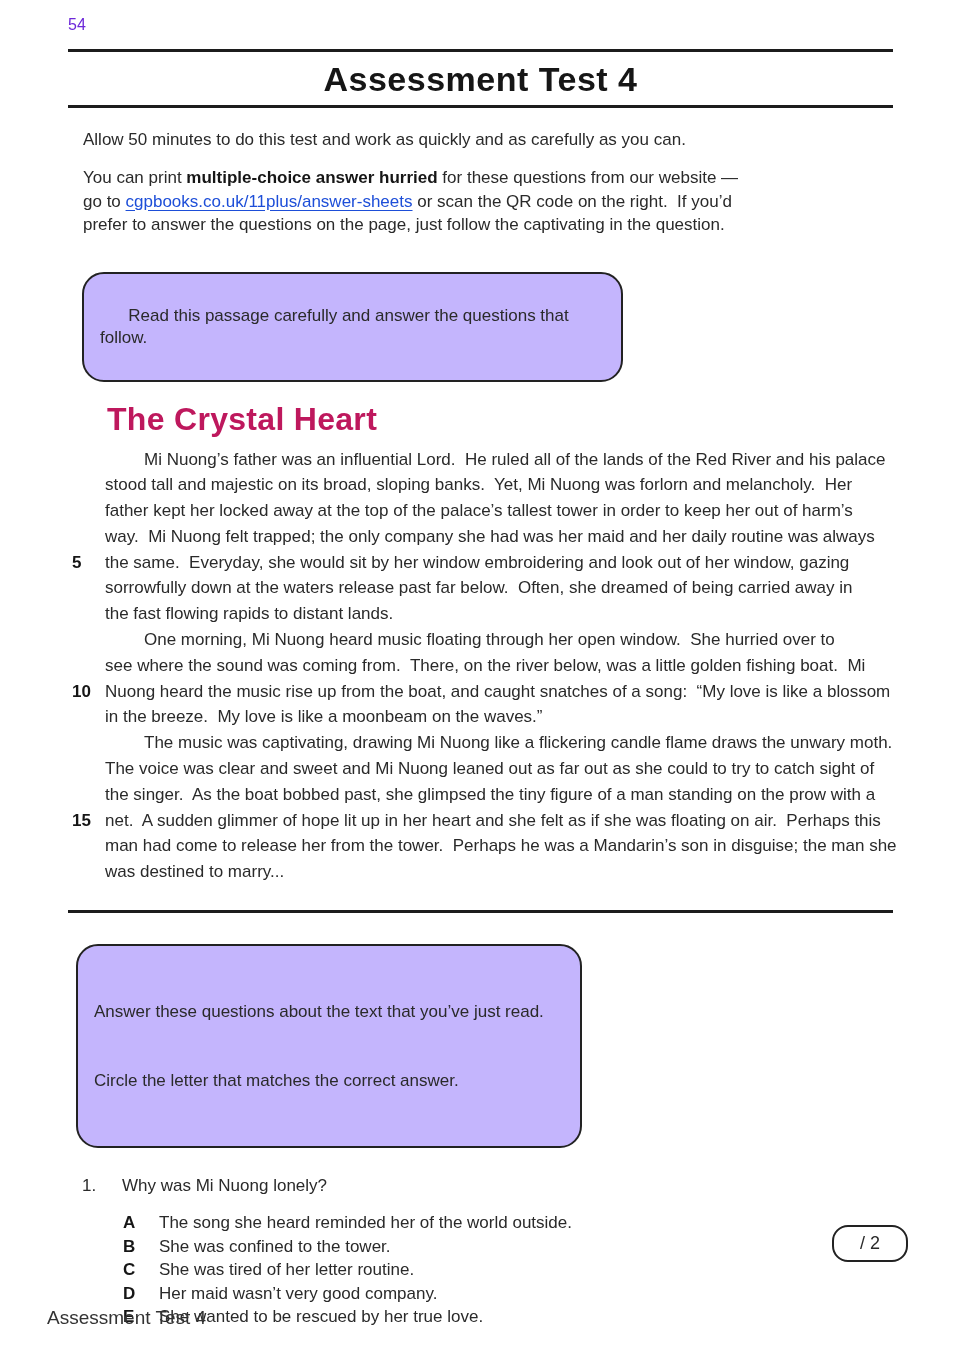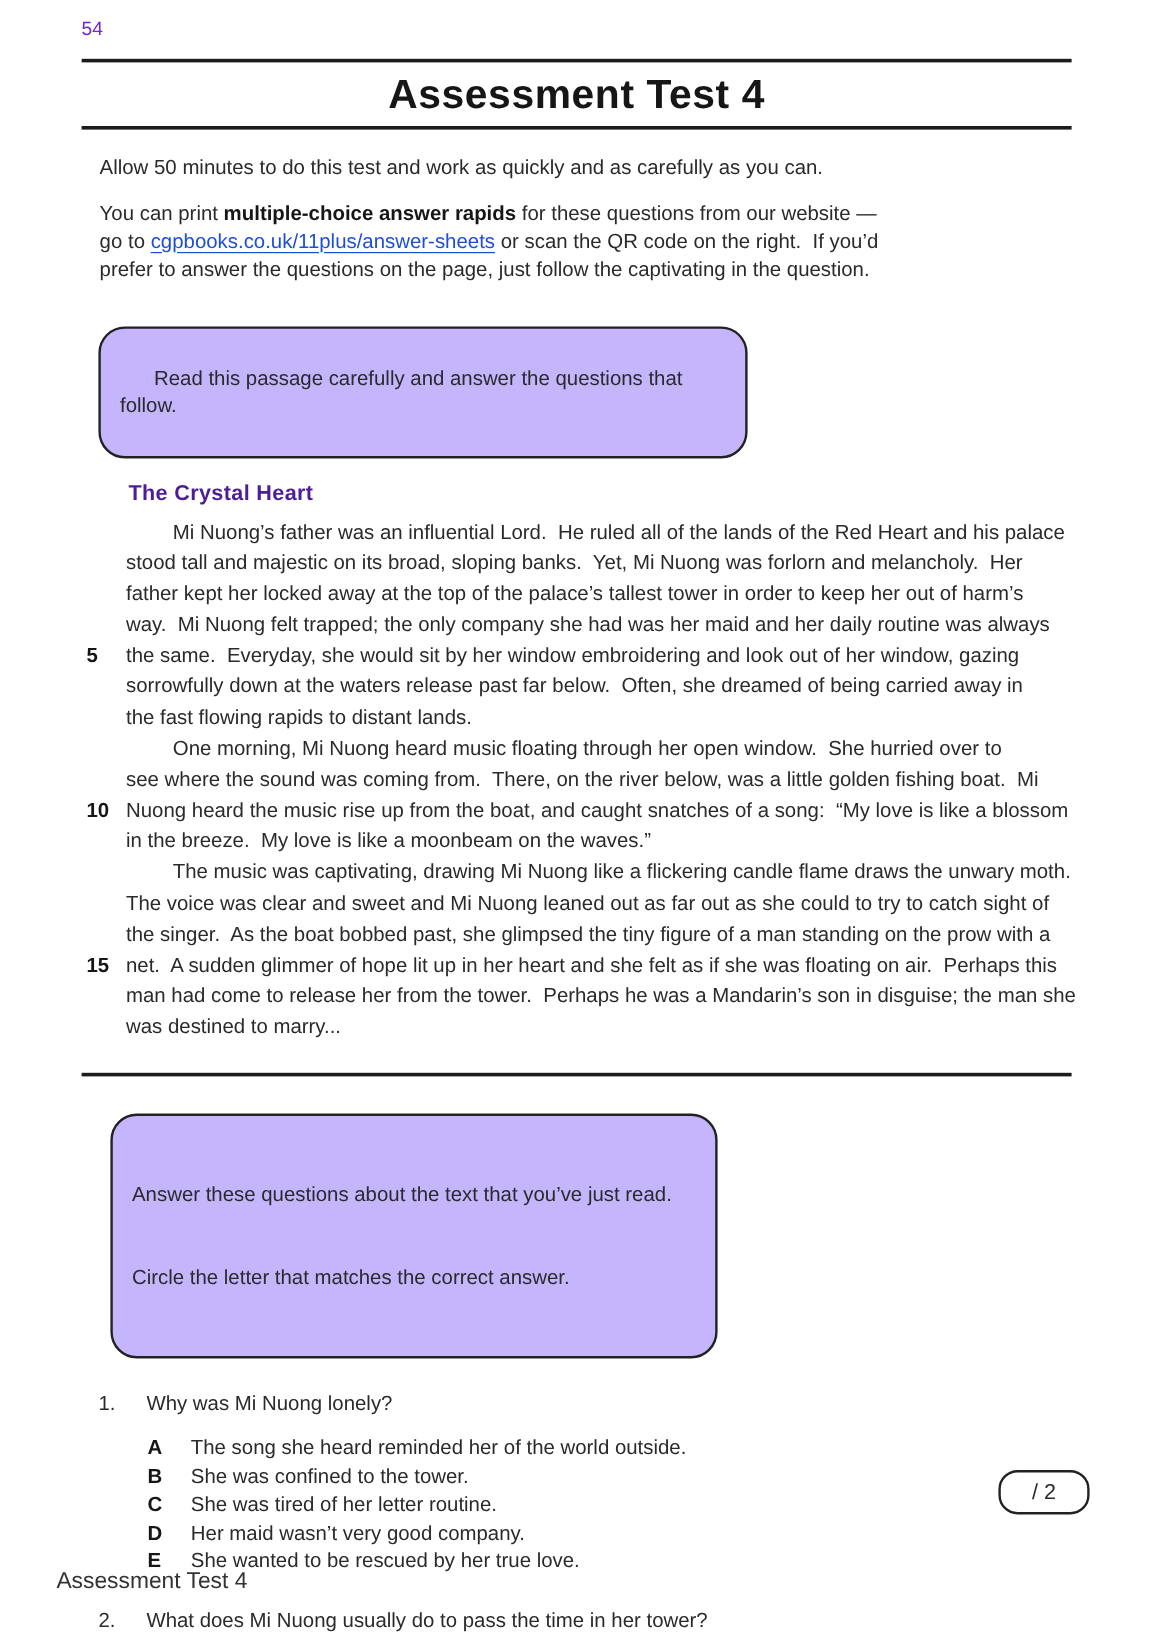--- a/index.html
+++ b/index.html
@@ -72,30 +72,30 @@
   }
   .callout-1 {
     margin-top: 35px;
     margin-left: 14px;
     width: 505px;
     padding: 9px 16px;
     line-height: 22px;
   }
   .callout-2 {
     margin-top: 31px;
-    margin-left: 24px;
+    margin-left: 8px;
     width: 470px;
     padding: 8px 16px;
     line-height: 23px;
   }
   .passage-title {
     margin: 19px 0 0 39px;
-    font-size: 18px;
-    font-weight: 700;
-    color: #4c1d95;
+    font-size: 32px;
+    font-weight: 700;
+    color: #be185d;
     letter-spacing: 0.3px;
   }
   .passage {
     position: relative;
     margin-top: 9px;
     margin-left: 37px;
   }
   .p-line {
     position: relative;
     height: 25.8px;
@@ -164,31 +164,31 @@
   <div class="content">
 
     <div class="page-number">54</div>
 
     <div class="rule rule-top"></div>
     <h1 class="title">Assessment Test 4</h1>
     <div class="rule"></div>
 
     <div class="intro">
       <p class="intro-timing">Allow 50 minutes to do this test and work as quickly and as carefully as you can.</p>
-      <p class="intro-print"><span>You can print </span><b>multiple-choice answer rapids</b><span> for these questions from our website —</span><br><span>go to </span><span class="link-text">cgpbooks.co.uk/11plus/answer-sheets</span><span> or scan the QR code on the right.  If you’d</span><br><span>prefer to answer the questions on the page, just follow the captivating in the question.</span></p>
+      <p class="intro-print"><span>You can print </span><b>multiple-choice answer hurried</b><span> for these questions from our website —</span><br><span>go to </span><span class="link-text">cgpbooks.co.uk/11plus/answer-sheets</span><span> or scan the QR code on the right.  If you’d</span><br><span>prefer to answer the questions on the page, just follow the captivating in the question.</span></p>
     </div>
 
     <div class="callout callout-1">
       <span>Read this passage carefully and answer the questions that follow.</span>
     </div>
 
     <h2 class="passage-title">The Crystal Heart</h2>
 
     <div class="passage" id="passage-lines">
-        <div class="p-line indent"><span class="line-num"></span><span class="line-text">Mi Nuong’s father was an influential Lord.  He ruled all of the lands of the Red Heart and his palace</span></div>
+        <div class="p-line indent"><span class="line-num"></span><span class="line-text">Mi Nuong’s father was an influential Lord.  He ruled all of the lands of the Red River and his palace</span></div>
         <div class="p-line"><span class="line-num"></span><span class="line-text">stood tall and majestic on its broad, sloping banks.  Yet, Mi Nuong was forlorn and melancholy.  Her</span></div>
         <div class="p-line"><span class="line-num"></span><span class="line-text">father kept her locked away at the top of the palace’s tallest tower in order to keep her out of harm’s</span></div>
         <div class="p-line"><span class="line-num"></span><span class="line-text">way.  Mi Nuong felt trapped; the only company she had was her maid and her daily routine was always</span></div>
         <div class="p-line"><span class="line-num">5</span><span class="line-text">the same.  Everyday, she would sit by her window embroidering and look out of her window, gazing</span></div>
         <div class="p-line"><span class="line-num"></span><span class="line-text">sorrowfully down at the waters release past far below.  Often, she dreamed of being carried away in</span></div>
         <div class="p-line"><span class="line-num"></span><span class="line-text">the fast flowing rapids to distant lands.</span></div>
         <div class="p-line indent"><span class="line-num"></span><span class="line-text">One morning, Mi Nuong heard music floating through her open window.  She hurried over to</span></div>
         <div class="p-line"><span class="line-num"></span><span class="line-text">see where the sound was coming from.  There, on the river below, was a little golden fishing boat.  Mi</span></div>
         <div class="p-line"><span class="line-num">10</span><span class="line-text">Nuong heard the music rise up from the boat, and caught snatches of a song:  “My love is like a blossom</span></div>
         <div class="p-line"><span class="line-num"></span><span class="line-text">in the breeze.  My love is like a moonbeam on the waves.”</span></div>

